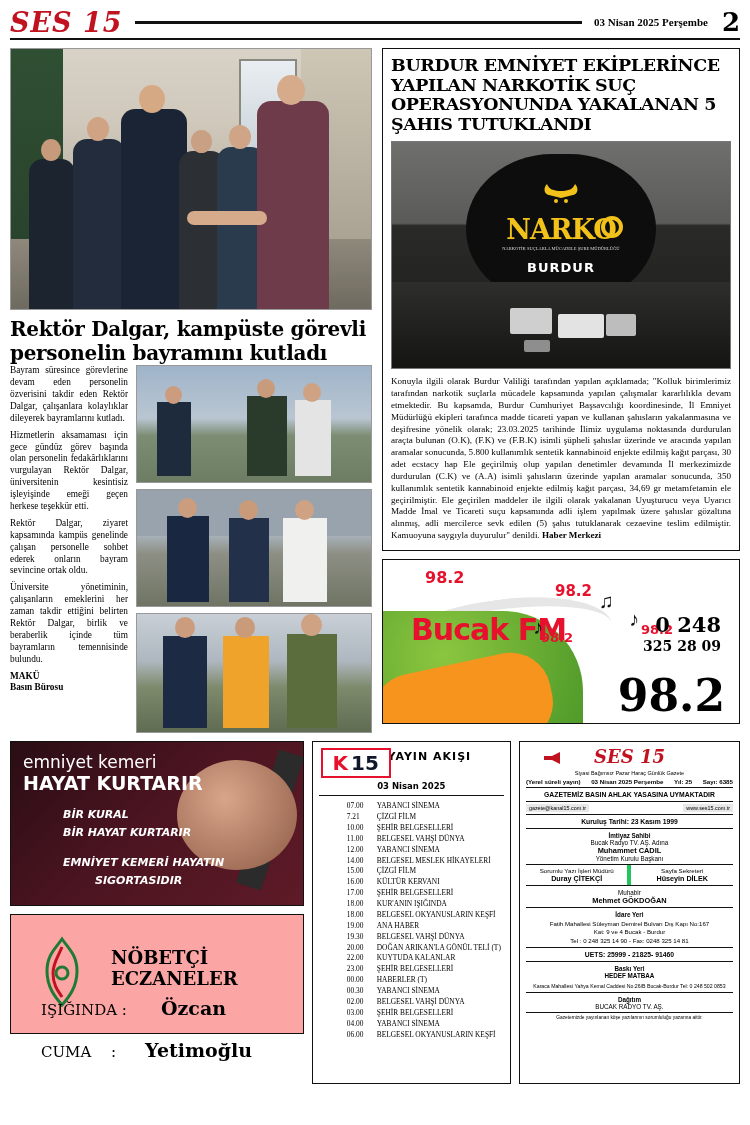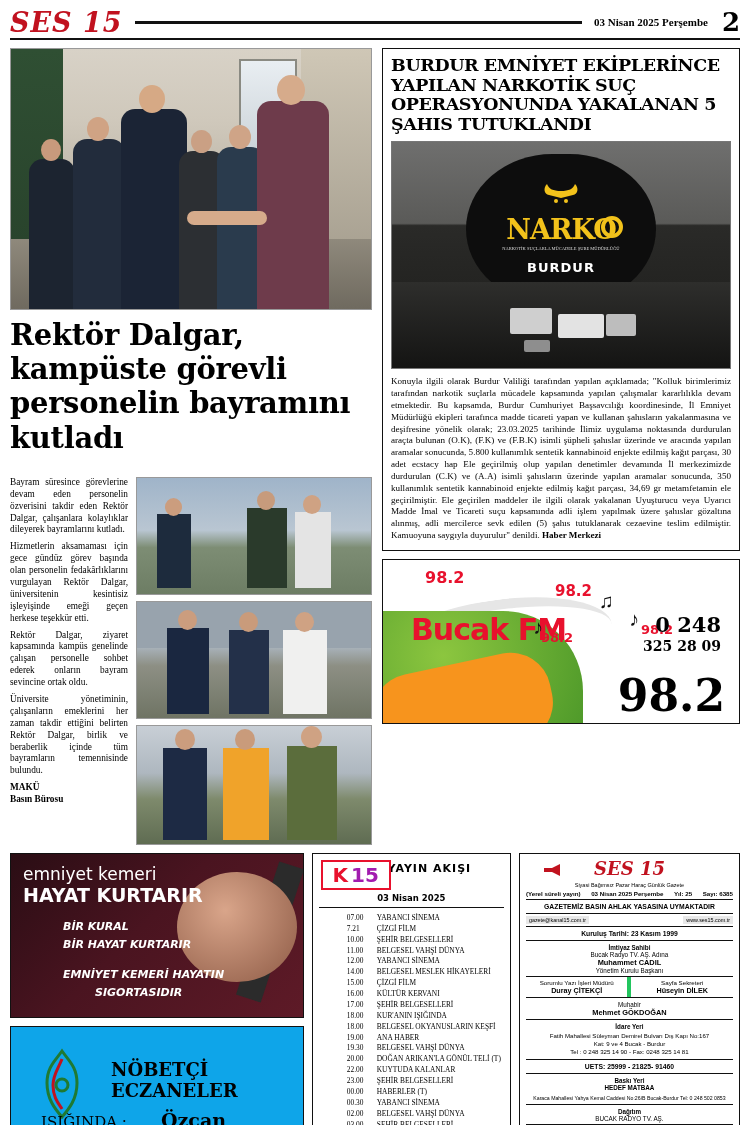--- a/index.html
+++ b/index.html
@@ -43,23 +43,23 @@
   .ph-2 { height:118px; border:1px solid #999; margin-top:6px;
     background:linear-gradient(180deg,#9fb4c9 0%, #b9c6d2 45%, #7d8d74 60%, #6d7d64 100%); }
   .ph-3 { height:118px; border:1px solid #999; margin-top:6px;
     background:linear-gradient(180deg,#b9c4cf 0%, #aab4bd 38%, #8d8f84 55%, #6f7464 100%); }
   .ph-4 { height:120px; border:1px solid #999; margin-top:6px;
     background:linear-gradient(180deg,#c8cfd6 0%, #aeb7bf 40%, #7e8a6c 62%, #5f6c52 100%); }
 
   .headline-main {
     font-family:"DejaVu Serif", serif;
     font-weight:bold;
-    font-size:29px;
+    font-size:20px;
     line-height:1.18;
-    margin:8px 0 22px 0;
+    margin:8px 0 0 0;
     letter-spacing:-0.3px;
   }
   .body-cols { display:flex; gap:8px; }
   .bodytext { font-size:9.3px; line-height:1.28; text-align:justify; hyphens:auto; }
   .bodytext p { margin:0 0 5px 0; }
   .sig { font-weight:bold; font-size:9.3px; line-height:1.25; }
 
   
   .newsbox { border:1px solid #111; padding:7px 8px 8px 8px; }
   .news-head { font-family:"DejaVu Serif", serif; font-weight:bold; font-size:17.5px; line-height:1.12; letter-spacing:-0.4px; }
@@ -100,30 +100,30 @@
   .b-right { width:222px; }
 
   .seatbelt { position:relative; height:165px; border:1px solid #111; overflow:hidden;
     background:linear-gradient(135deg,#2a0d14 0%, #4a1420 45%, #5e1a27 100%); color:#fff; }
   .sb-t1 { position:absolute; left:12px; top:10px; font-family:"DejaVu Sans", sans-serif; font-size:17px; }
   .sb-t2 { position:absolute; left:12px; top:30px; font-family:"DejaVu Sans", sans-serif; font-weight:bold; font-size:19px; }
   .sb-l { position:absolute; left:52px; font-family:"DejaVu Sans", sans-serif; font-weight:bold; font-size:11px; font-style:italic; }
   .sb-hand { position:absolute; right:6px; top:18px; width:120px; height:110px; border-radius:50%; background:radial-gradient(circle at 40% 35%, #d9a58a, #8d5a45); }
   .sb-belt { position:absolute; right:20px; top:8px; width:26px; height:140px; background:#2b2b2b; transform:rotate(18deg); }
 
-  .pharma { position:relative; height:169px; border:1px solid #111; margin-top:8px; background:#0ea5e9; }
+  .pharma { position:relative; height:120px; border:1px solid #111; margin-top:8px; background:#fca5a5; }
   .ph-logo { position:absolute; left:14px; top:18px; width:74px; height:78px; }
   .ph-title { position:absolute; left:100px; top:32px; font-family:"DejaVu Serif", serif; font-weight:bold; font-size:18px; }
   .ph-row { position:absolute; font-family:"DejaVu Serif", serif; font-size:15px; }
   .ph-name { font-weight:bold; font-size:19px; }
 
   .tvbox { height:343px; border:1px solid #111; position:relative; padding:4px 6px; }
   .k15 { position:absolute; left:8px; top:6px; width:70px; height:30px; background:#fff; border:2px solid #e8112d; display:flex; align-items:center; justify-content:center; }
   .k15 .k { color:#e8112d; font-family:"DejaVu Sans", sans-serif; font-weight:bold; font-size:20px; }
-  .k15 .n { color:#a21caf; font-family:"DejaVu Sans", sans-serif; font-weight:bold; font-size:20px; margin-left:3px; }
+  .k15 .n { color:#0f172a; font-family:"DejaVu Sans", sans-serif; font-weight:bold; font-size:20px; margin-left:3px; }
   .tv-title { text-align:center; font-family:"DejaVu Sans", sans-serif; font-weight:bold; font-size:11px; letter-spacing:1px; margin:4px 0 0 36px; }
   .tv-date { text-align:center; font-family:"DejaVu Sans", sans-serif; font-weight:bold; font-size:8.5px; margin:18px 0 5px 0; border-bottom:1px solid #111; padding-bottom:4px; }
   .tv-list { font-family:Liberation Serif, serif; font-size:7.4px; line-height:1.47; padding-left:28px; }
   .tv-list div { white-space:nowrap; }
   .tv-list .t { display:inline-block; width:30px; }
 
   .imprint { border:1px solid #111; padding:4px 6px; height:343px; font-family:"Liberation Sans", sans-serif; }
   .imp-logo { text-align:center; position:relative; height:26px; }
   .imp-logo .ses { font-family:"DejaVu Serif", serif; font-style:italic; font-weight:bold; font-size:18px; color:#c1121f; }
   .imp-slogan { font-size:5.5px; text-align:center; margin-top:-2px; }

